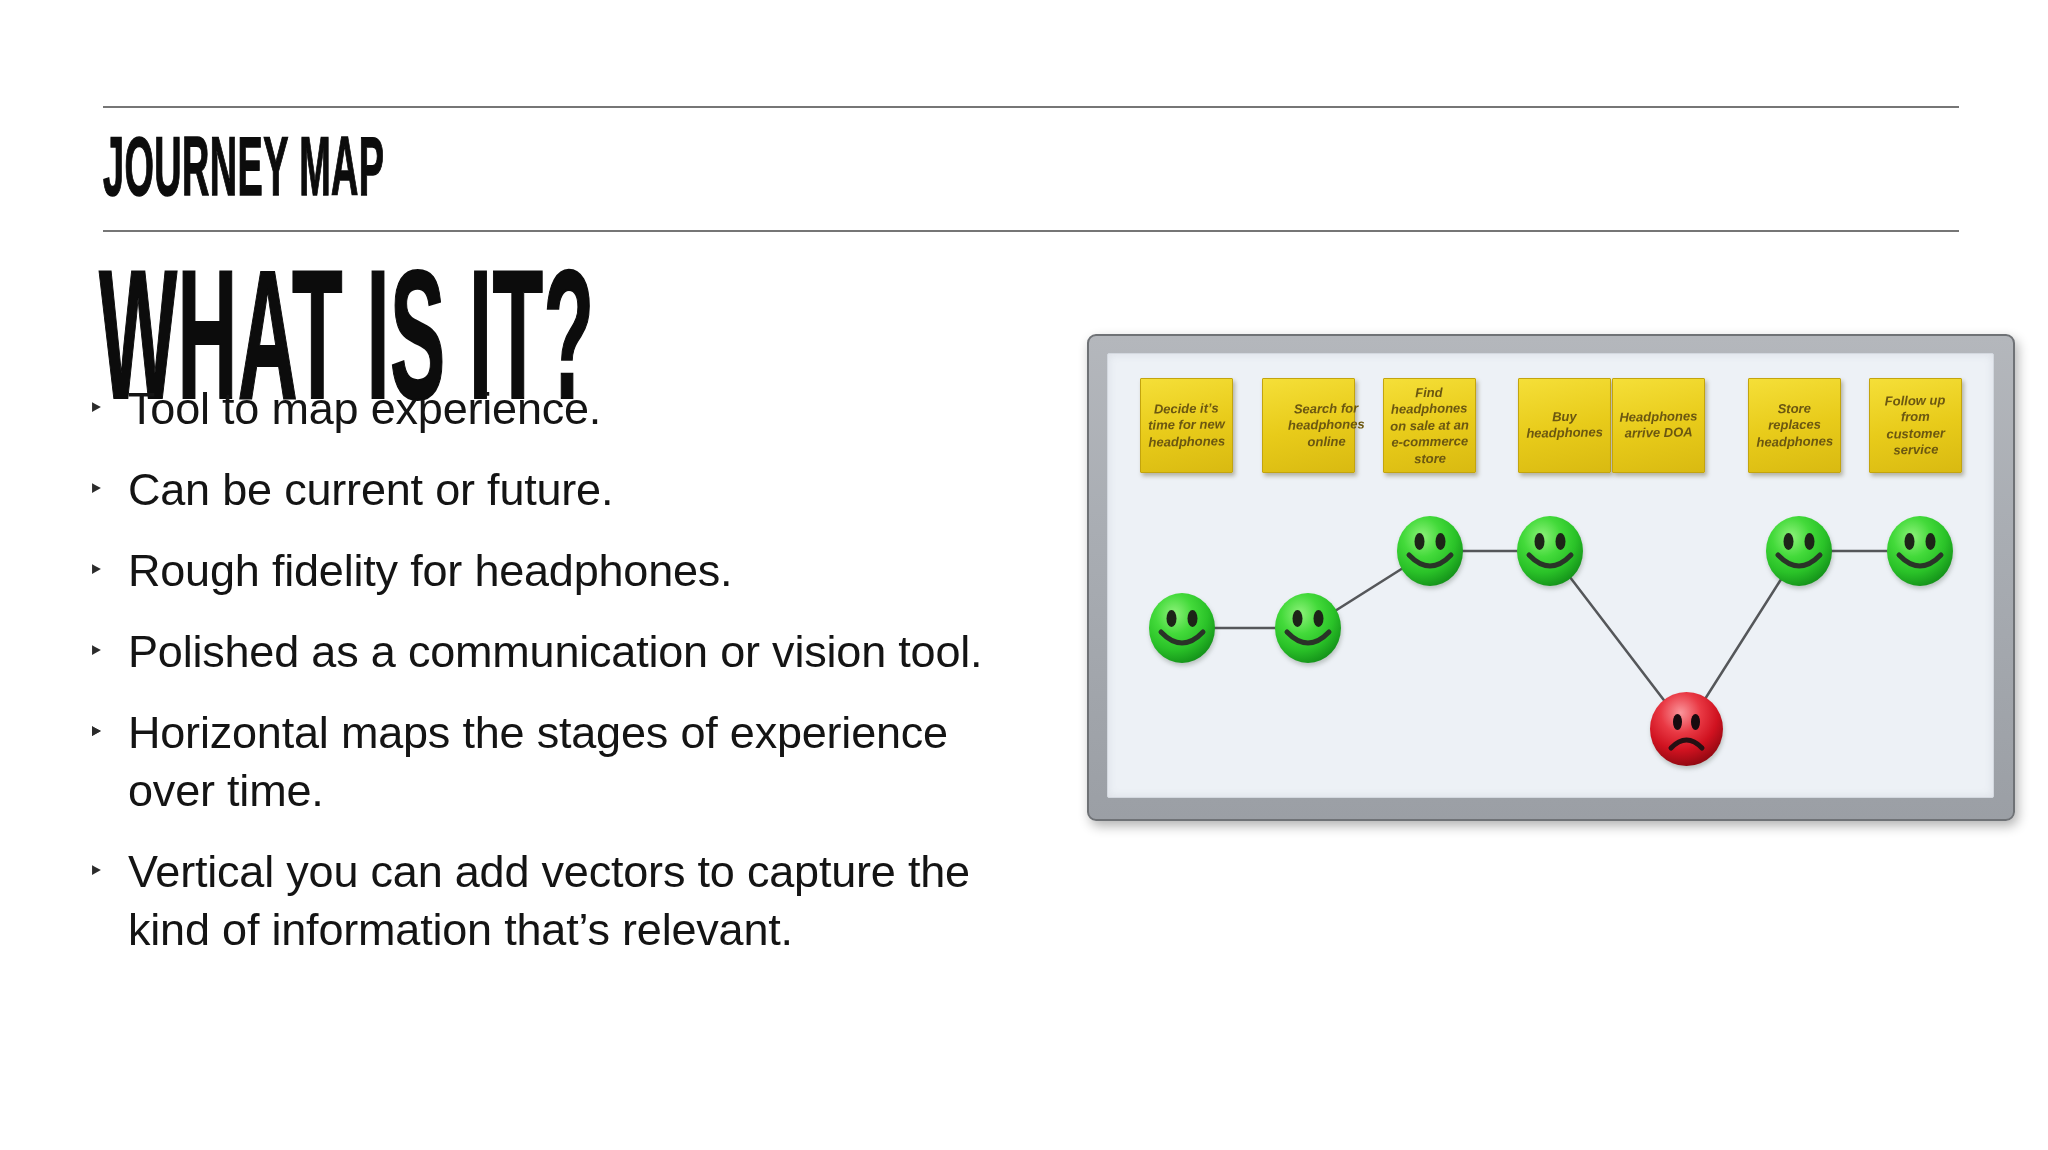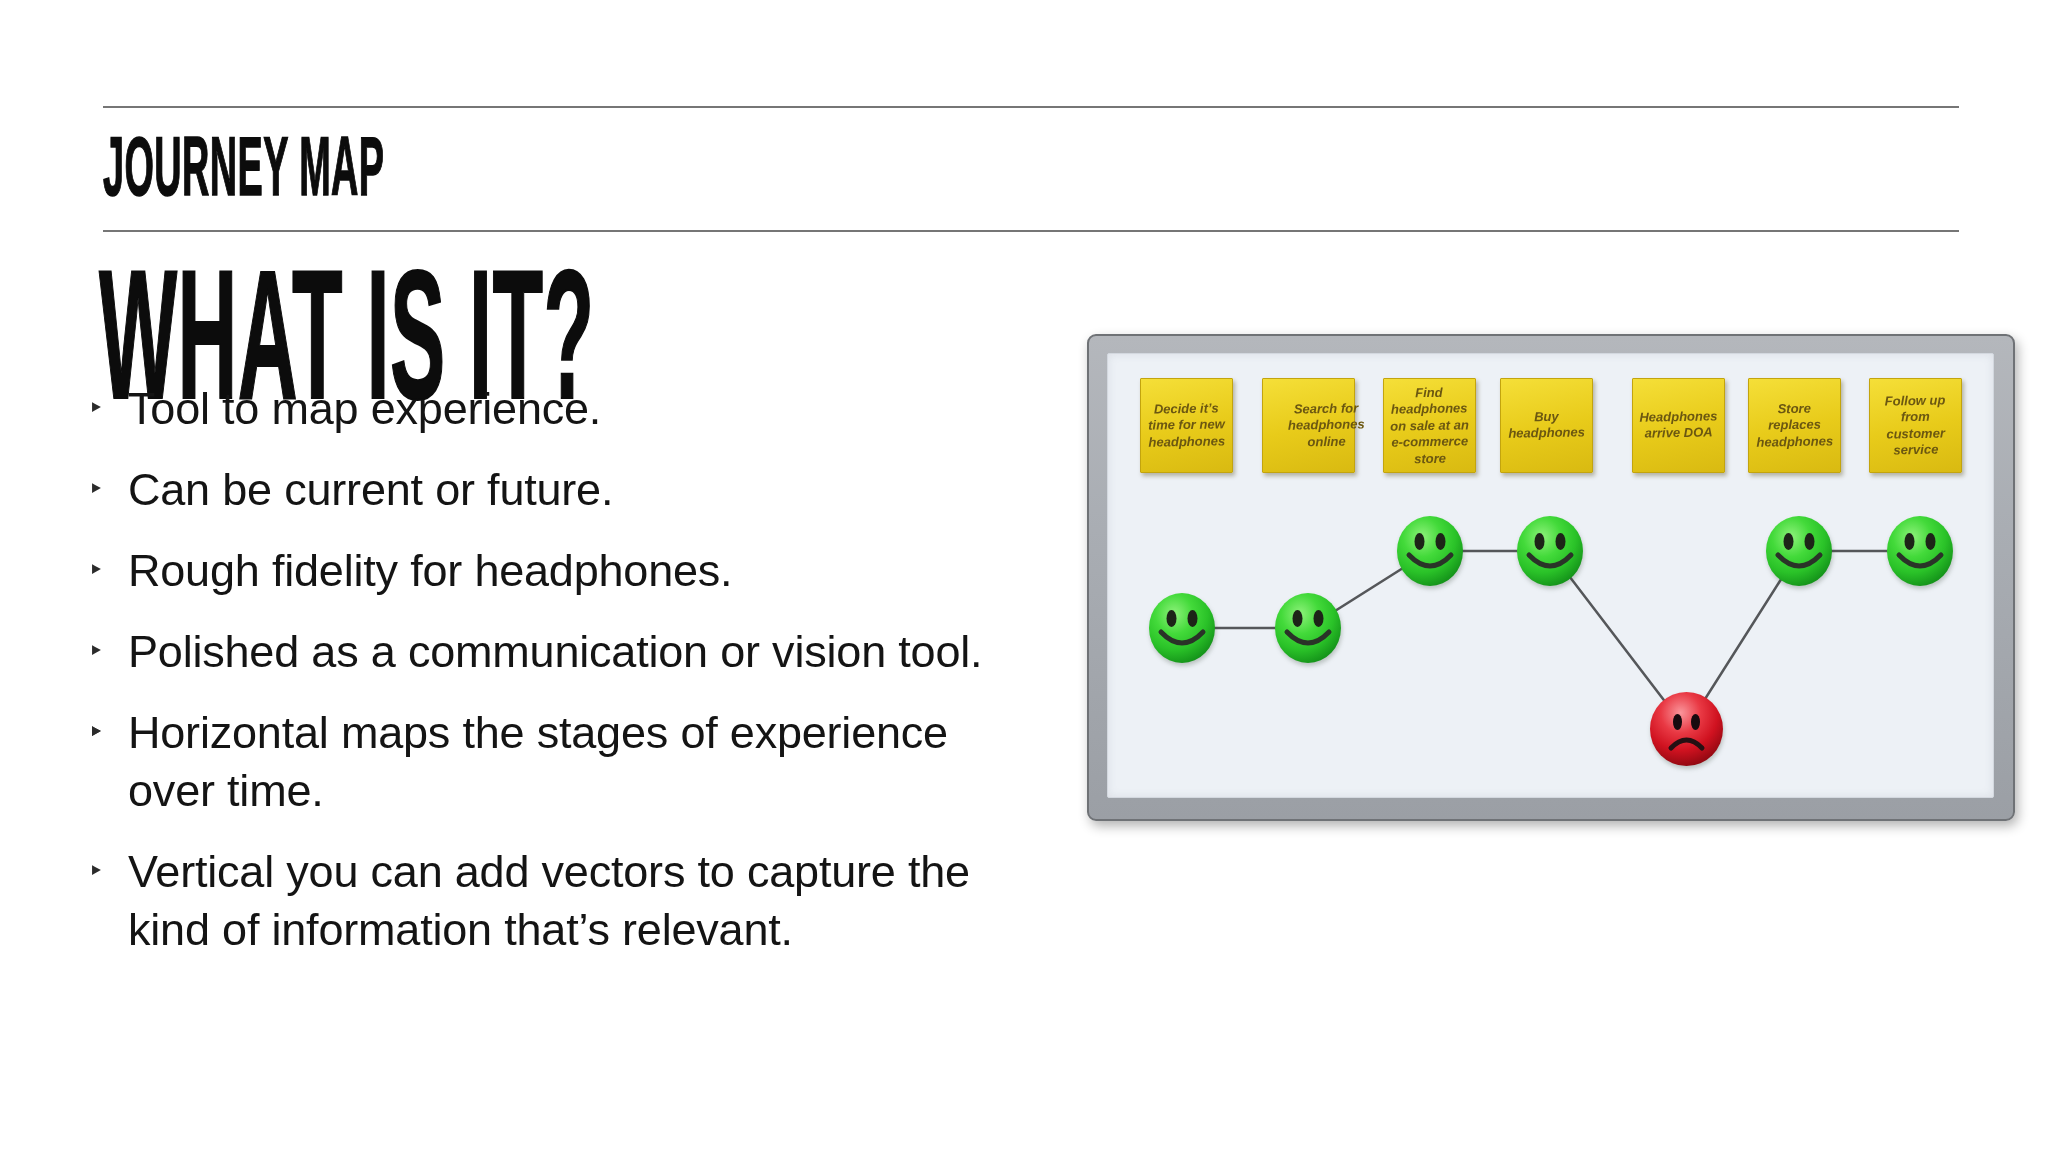--- a/index.html
+++ b/index.html
@@ -121,24 +121,24 @@
       <div class="notes">
           <div class="note" style="left: 32px;">
             <span>Decide it’s time for new headphones</span>
           </div>
           <div class="note" style="left: 153.5px; padding-left: 40px;">
             <span>Search for headphones online</span>
           </div>
           <div class="note" style="left: 275px;">
             <span>Find headphones on sale at an e-commerce store</span>
           </div>
-          <div class="note" style="left: 392px;">
+          <div class="note" style="left: 410px;">
             <span>Buy headphones</span>
           </div>
-          <div class="note" style="left: 504px; margin-left: 20px;">
+          <div class="note" style="left: 504px;">
             <span>Headphones arrive DOA</span>
           </div>
           <div class="note" style="left: 639.5px;">
             <span>Store replaces headphones</span>
           </div>
           <div class="note" style="left: 761px;">
             <span>Follow up from customer service</span>
           </div>
         </div>
       <div class="faces">

